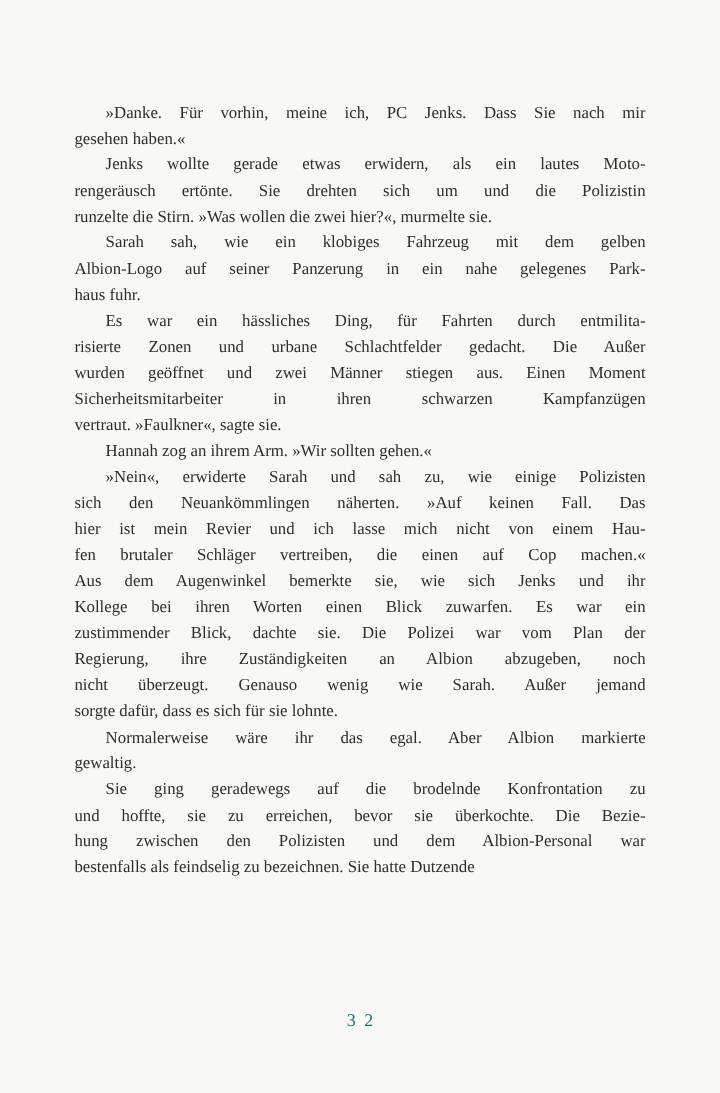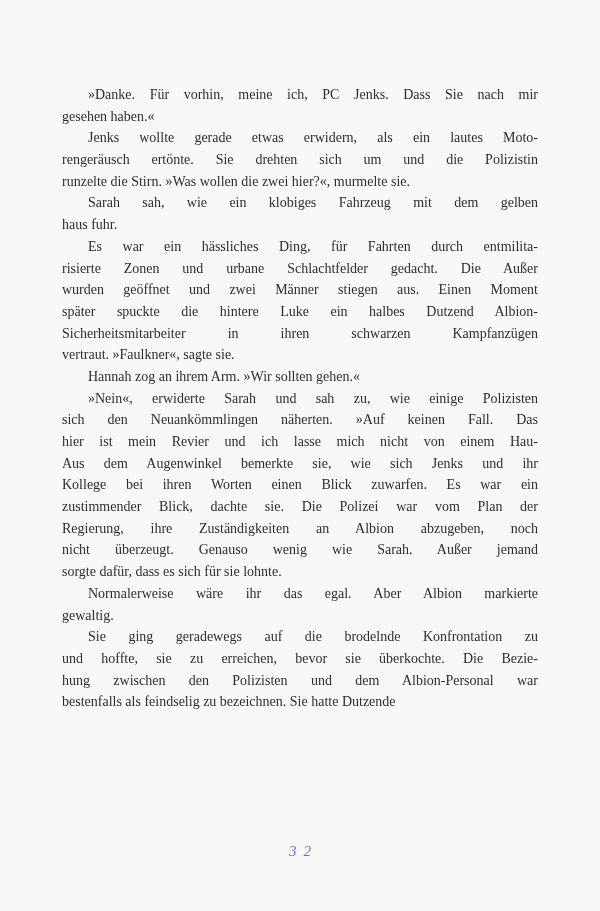--- a/index.html
+++ b/index.html
@@ -37,49 +37,49 @@
   }
   .line.indent {
     padding-left: 26px;
   }
   .page-number {
     position: absolute;
     left: 62px;
     top: 843px;
     width: 476px;
     text-align: center;
-    color: #8b5cf6;
+    color: #0f766e;
     font-size: 15px;
     letter-spacing: 7px;
     text-indent: 7px; 
-    font-style: italic;
   }
 </style>
 </head>
 <body>
 
 <div class="page">
   <div class="text-block">
       <div class="line indent">»Danke. Für vorhin, meine ich, PC Jenks. Dass Sie nach mir</div>
       <div class="line last">gesehen haben.«</div>
       <div class="line indent">Jenks wollte gerade etwas erwidern, als ein lautes Moto-</div>
       <div class="line">rengeräusch ertönte. Sie drehten sich um und die Polizistin</div>
       <div class="line last">runzelte die Stirn. »Was wollen die zwei hier?«, murmelte sie.</div>
       <div class="line indent">Sarah sah, wie ein klobiges Fahrzeug mit dem gelben</div>
+      <div class="line">Albion-Logo auf seiner Panzerung in ein nahe gelegenes Park-</div>
       <div class="line last">haus fuhr.</div>
       <div class="line indent">Es war ein hässliches Ding, für Fahrten durch entmilita-</div>
       <div class="line">risierte Zonen und urbane Schlachtfelder gedacht. Die Außer</div>
       <div class="line">wurden geöffnet und zwei Männer stiegen aus. Einen Moment</div>
-      <div class="line">später spuckte die hintere Luke ein halbes Dutzend Albion-</div>
       <div class="line">Sicherheitsmitarbeiter in ihren schwarzen Kampfanzügen</div>
       <div class="line last">vertraut. »Faulkner«, sagte sie.</div>
       <div class="line indent last">Hannah zog an ihrem Arm. »Wir sollten gehen.«</div>
       <div class="line indent">»Nein«, erwiderte Sarah und sah zu, wie einige Polizisten</div>
       <div class="line">sich den Neuankömmlingen näherten. »Auf keinen Fall. Das</div>
       <div class="line">hier ist mein Revier und ich lasse mich nicht von einem Hau-</div>
+      <div class="line">fen brutaler Schläger vertreiben, die einen auf Cop machen.«</div>
       <div class="line">Aus dem Augenwinkel bemerkte sie, wie sich Jenks und ihr</div>
       <div class="line">Kollege bei ihren Worten einen Blick zuwarfen. Es war ein</div>
       <div class="line">zustimmender Blick, dachte sie. Die Polizei war vom Plan der</div>
       <div class="line">Regierung, ihre Zuständigkeiten an Albion abzugeben, noch</div>
       <div class="line">nicht überzeugt. Genauso wenig wie Sarah. Außer jemand</div>
       <div class="line last">sorgte dafür, dass es sich für sie lohnte.</div>
       <div class="line indent">Normalerweise wäre ihr das egal. Aber Albion markierte</div>
       <div class="line last">gewaltig.</div>
       <div class="line indent">Sie ging geradewegs auf die brodelnde Konfrontation zu</div>
       <div class="line">und hoffte, sie zu erreichen, bevor sie überkochte. Die Bezie-</div>

